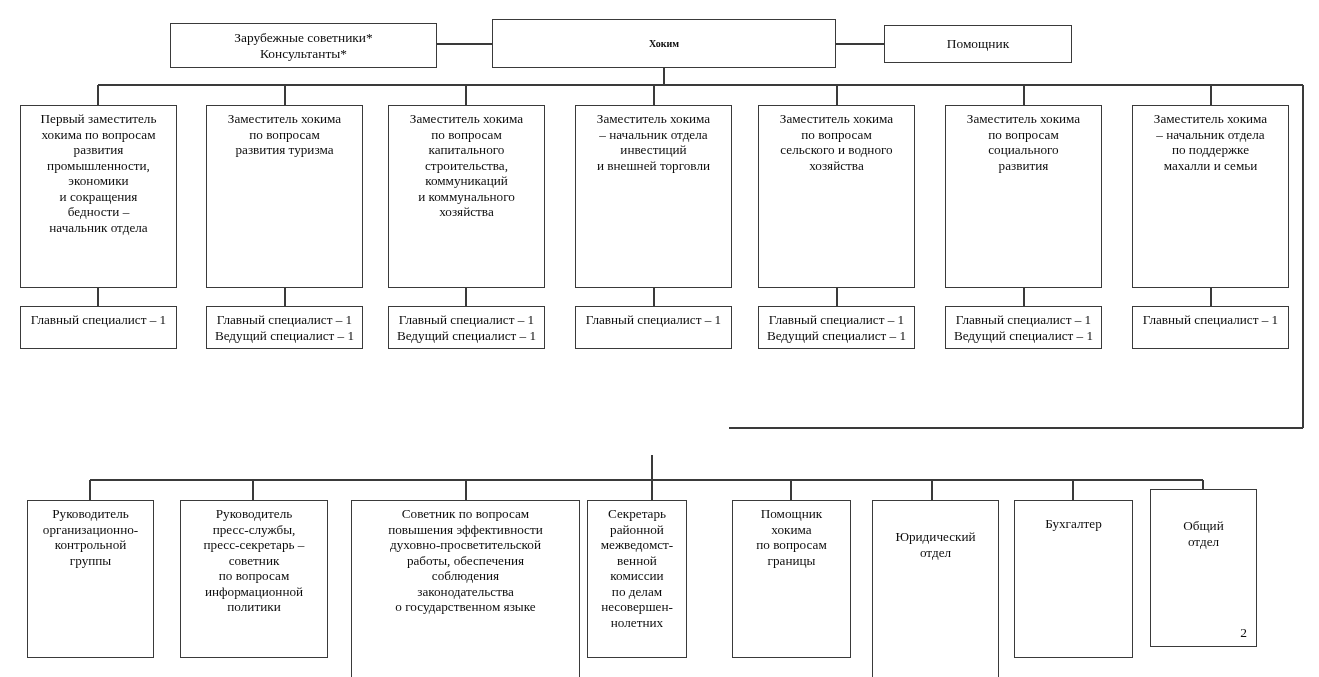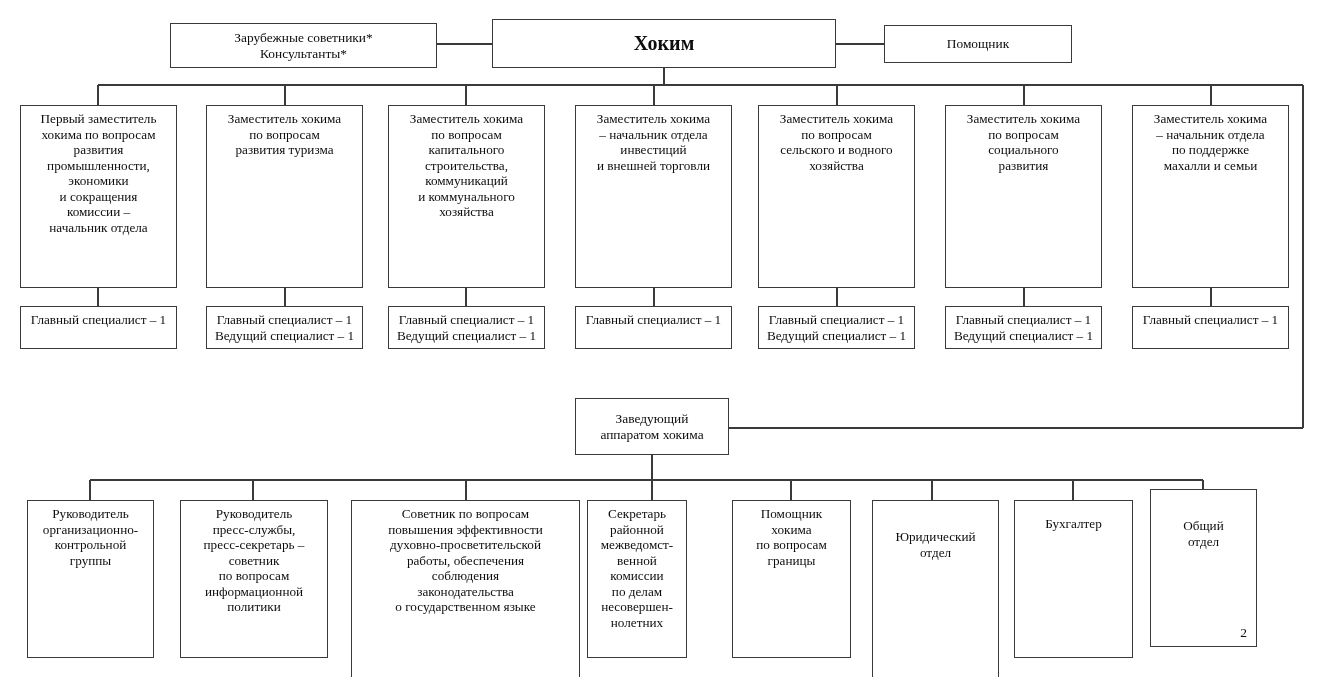--- a/index.html
+++ b/index.html
@@ -38,21 +38,21 @@
     width:100%;
     padding:0 3px;
     box-sizing:border-box;
   }
   
   .t-top{justify-content:flex-start;padding-top:5px;}
   .t-mid{justify-content:center;}
   
   .s13{font-size:13.2px;}
   .s134{font-size:13.4px;}
-  .s15{font-size:20px;}
+  .s15{font-size:10px;}
   .bold{font-weight:bold;}
   .corner-num{
     position:absolute;
     right:9px;
     bottom:5px;
     font-size:13.5px;
   }
   .spec .txt{padding:0 6px;text-align:center;}
 </style>
 </head>
@@ -118,21 +118,21 @@
     <span class="txt">Помощник</span>
   </div>
 
   <div class="node t-top s13" style="left:20px;top:105px;width:157px;height:183px;">
     <span class="txt">Первый заместитель
 хокима по вопросам
 развития
 промышленности,
 экономики
 и сокращения
-комиссии –
+бедности –
 начальник отдела</span>
   </div>
   <div class="node t-top s13" style="left:206px;top:105px;width:157px;height:183px;">
     <span class="txt">Заместитель хокима
 по вопросам
 развития туризма</span>
   </div>
   <div class="node t-top s13" style="left:388px;top:105px;width:157px;height:183px;">
     <span class="txt">Заместитель хокима
 по вопросам
@@ -186,24 +186,20 @@
 Ведущий специалист – 1</span>
   </div>
   <div class="node t-top s13 spec" style="left:945px;top:306px;width:157px;height:43px;">
     <span class="txt">Главный специалист – 1
 Ведущий специалист – 1</span>
   </div>
   <div class="node t-top s13 spec" style="left:1132px;top:306px;width:157px;height:43px;">
     <span class="txt">Главный специалист – 1</span>
   </div>
 
-  <div class="node t-mid s134" style="left:575px;top:398px;width:154px;height:57px;">
-    <span class="txt">Заведующий
-аппаратом хокима</span>
-  </div>
 
   <div class="node t-top s13" style="left:27px;top:500px;width:127px;height:158px;">
     <span class="txt">Руководитель
 организационно-
 контрольной
 группы</span>
     <span class="corner-num"></span>
   </div>
 
   <div class="node t-top s13" style="left:180px;top:500px;width:148px;height:158px;">

